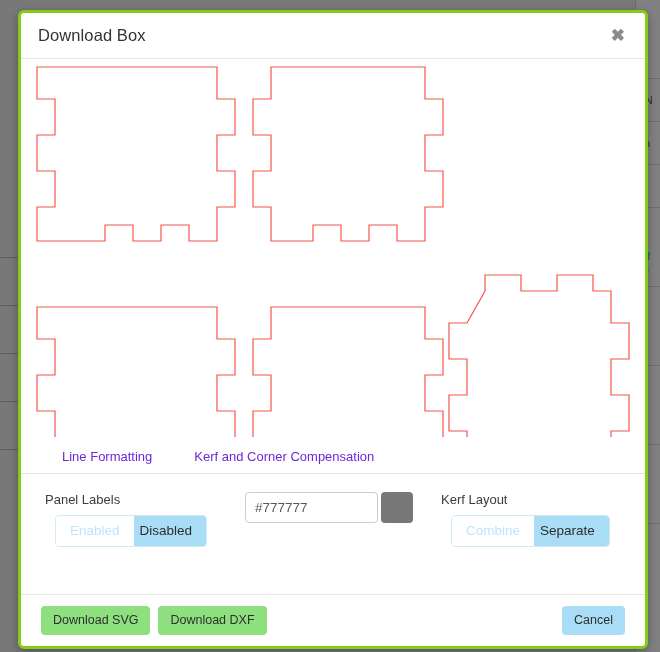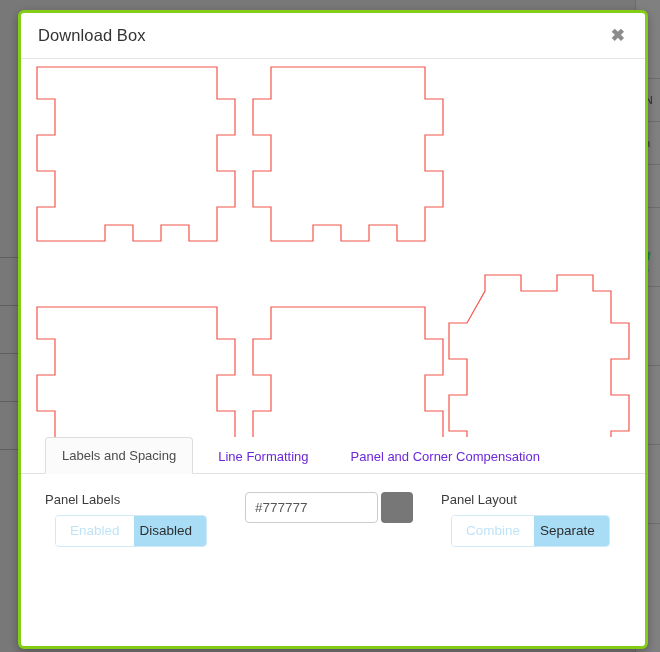--- a/index.html
+++ b/index.html
@@ -360,47 +360,51 @@
             L 500 404 L 500 420 L 464 420 L 464 404
             L 446 404
             L 446 372 L 428 372 L 428 336 L 446 336
             L 446 300 L 428 300 L 428 264 L 446 264
             Z"></path>
         </g>
       </svg>
     </div>
 
     <div class="tabs">
-      <div class="tab active">Labels and Spacing</div>
       <div class="tab">Line Formatting</div>
-      <div class="tab">Panel and Corner Compensation</div>
+      <div class="tab">Kerf and Corner Compensation</div>
     </div>
 
     <div class="controls">
 
       <div class="field f-panel-labels">
         <div class="field-label">Panel Labels</div>
         <div class="segmented">
           <div class="seg">Enabled</div>
           <div class="seg on">Disabled</div>
         </div>
       </div>
 
       <div class="field f-panel-color">
         <div class="color-row">
           <input class="color-input" type="text" value="#777777" style="">
           <button class="color-swatch"></button>
         </div>
       </div>
 
       <div class="field f-panel-layout">
-        <div class="field-label">Panel Layout</div>
+        <div class="field-label">Kerf Layout</div>
         <div class="segmented">
           <div class="seg">Combine</div>
           <div class="seg on">Separate</div>
         </div>
       </div>
 
     </div>
   </div>
 
+  <div class="modal-footer">
+    <button class="btn btn-green">Download SVG</button>
+    <button class="btn btn-green">Download DXF</button>
+    <button class="btn btn-cancel">Cancel</button>
+  </div>
 
 </div>
 
 </body></html>

